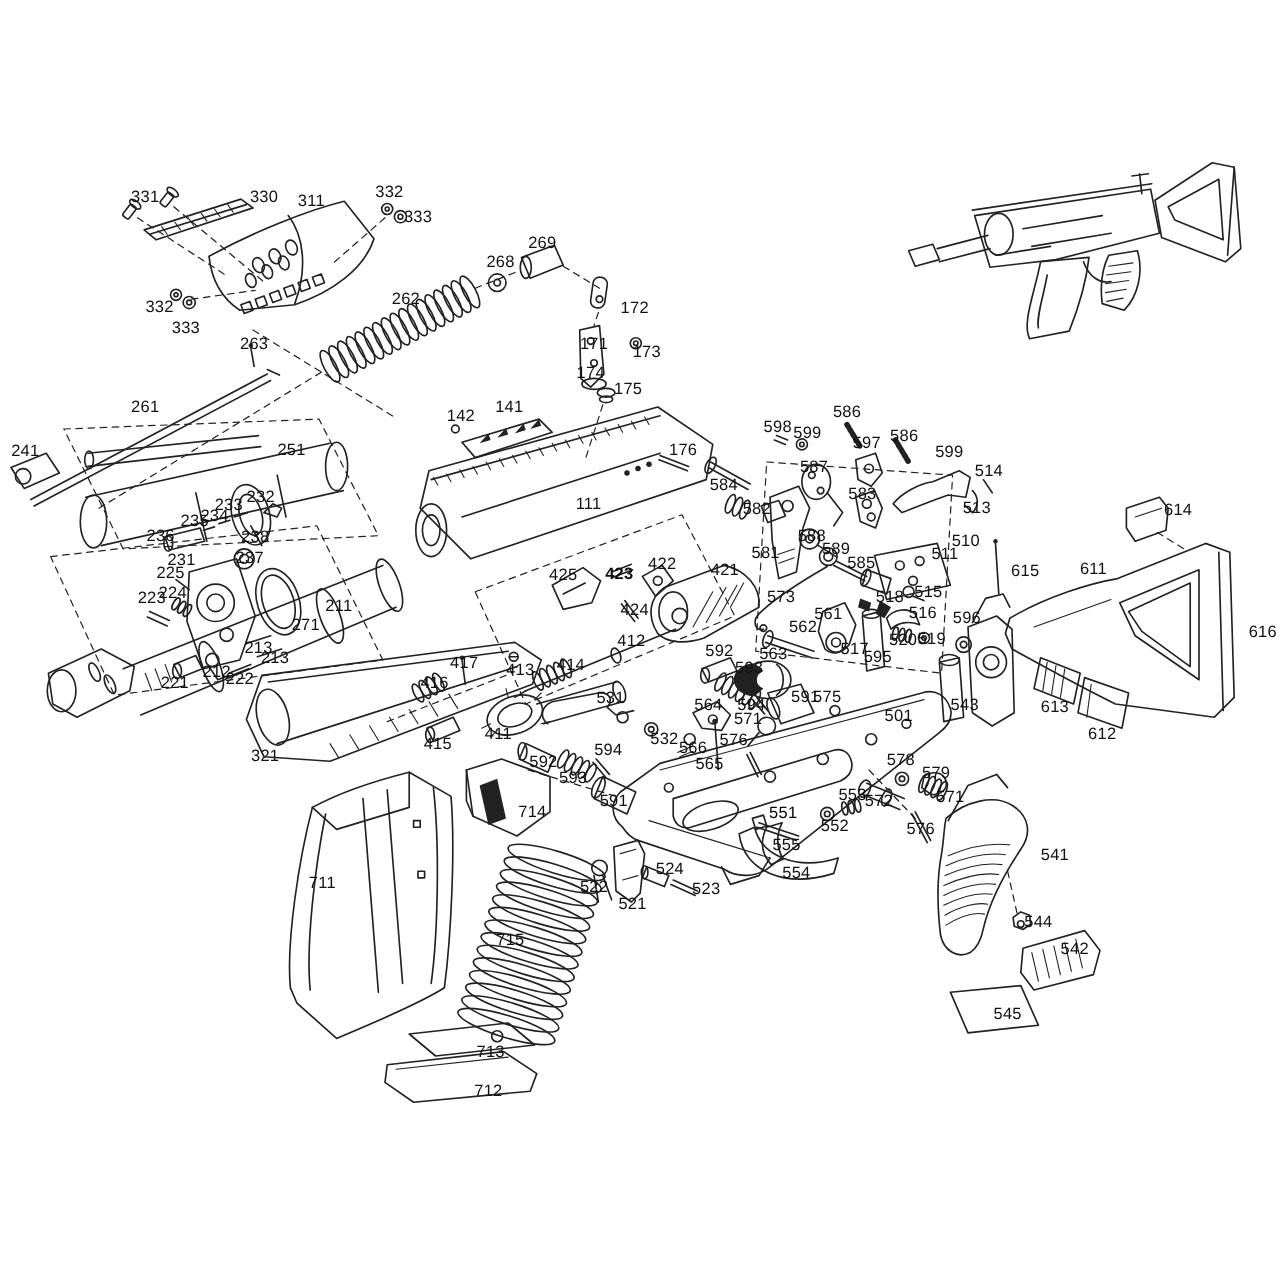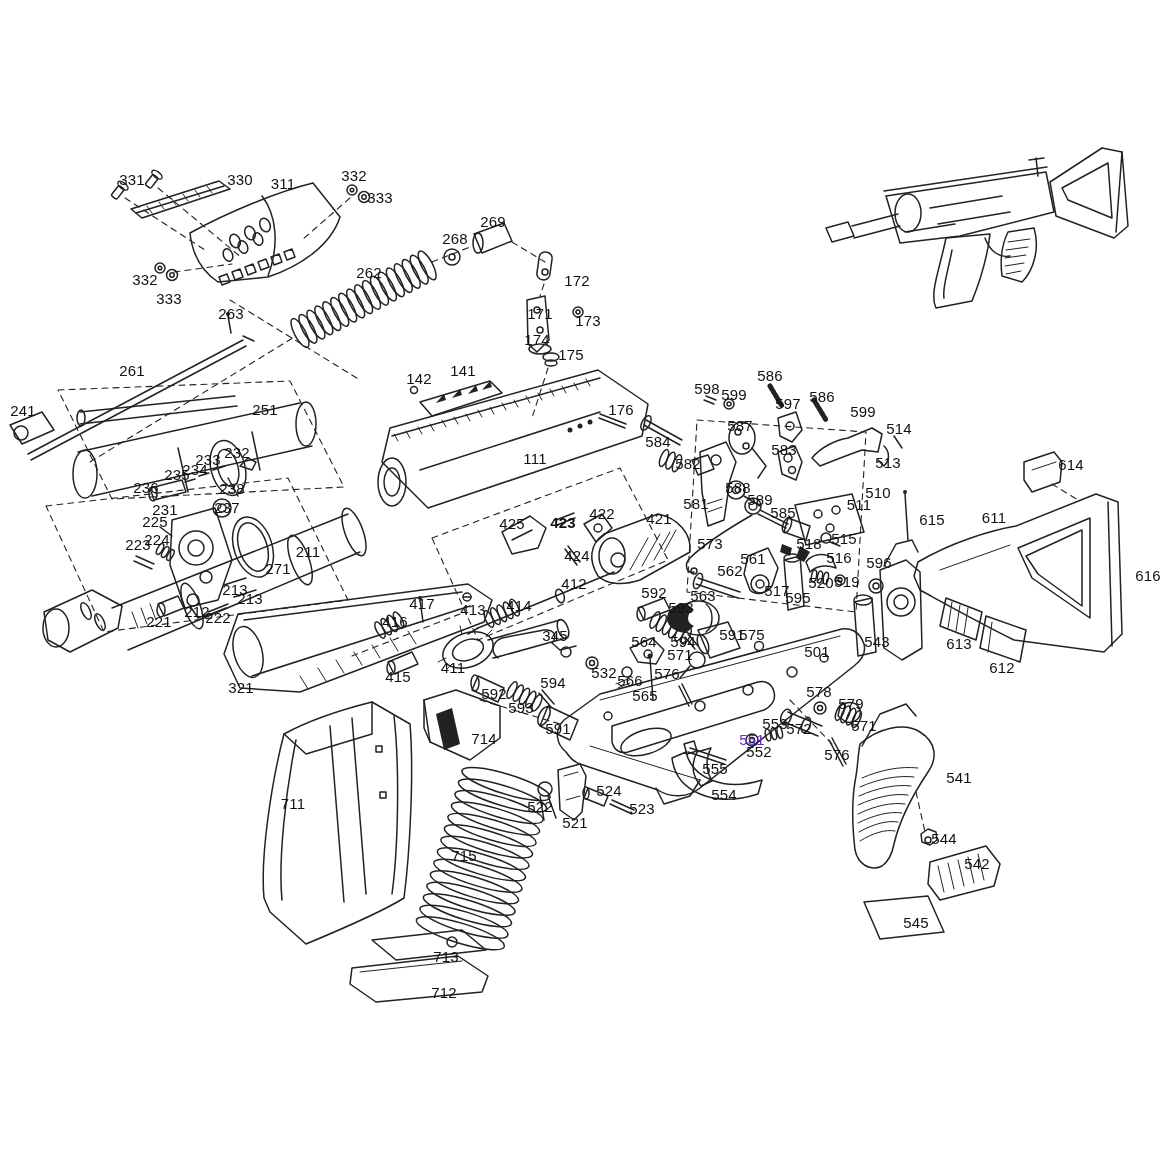--- a/index.html
+++ b/index.html
@@ -558,21 +558,21 @@
       <div class="part-label" style="left: 473px; top: 609px; color: rgb(17, 17, 17);">413</div>
       <div class="part-label" style="left: 398px; top: 676px; color: rgb(17, 17, 17);">415</div>
       <div class="part-label" style="left: 453px; top: 667px; color: rgb(17, 17, 17);">411</div>
       <div class="part-label" style="left: 519px; top: 605px; color: rgb(17, 17, 17);">414</div>
       <div class="part-label" style="left: 574px; top: 583px; color: rgb(17, 17, 17);">412</div>
       <div class="part-label" style="left: 512px; top: 523px; color: rgb(17, 17, 17);">425</div>
       <div class="part-label" style="left: 563px; top: 522px; color: rgb(17, 17, 17); font-weight: bold;">423</div>
       <div class="part-label" style="left: 602px; top: 513px; color: rgb(17, 17, 17);">422</div>
       <div class="part-label" style="left: 659px; top: 518px; color: rgb(17, 17, 17);">421</div>
       <div class="part-label" style="left: 577px; top: 555px; color: rgb(17, 17, 17);">424</div>
-      <div class="part-label" style="left: 555px; top: 635px; color: rgb(17, 17, 17);">345</div>
+      <div class="part-label" style="left: 555px; top: 635px; color: rgb(17, 17, 17);">531</div>
       <div class="part-label" style="left: 604px; top: 672px; color: rgb(17, 17, 17);">532</div>
       <div class="part-label" style="left: 770px; top: 375px; color: rgb(17, 17, 17);">586</div>
       <div class="part-label" style="left: 707px; top: 388px; color: rgb(17, 17, 17);">598</div>
       <div class="part-label" style="left: 734px; top: 394px; color: rgb(17, 17, 17);">599</div>
       <div class="part-label" style="left: 788px; top: 403px; color: rgb(17, 17, 17);">597</div>
       <div class="part-label" style="left: 822px; top: 396px; color: rgb(17, 17, 17);">586</div>
       <div class="part-label" style="left: 863px; top: 411px; color: rgb(17, 17, 17);">599</div>
       <div class="part-label" style="left: 899px; top: 428px; color: rgb(17, 17, 17);">514</div>
       <div class="part-label" style="left: 740px; top: 425px; color: rgb(17, 17, 17);">587</div>
       <div class="part-label" style="left: 658px; top: 441px; color: rgb(17, 17, 17);">584</div>
@@ -615,21 +615,21 @@
       <div class="part-label" style="left: 558px; top: 728px; color: rgb(17, 17, 17);">591</div>
       <div class="part-label" style="left: 484px; top: 738px; color: rgb(17, 17, 17);">714</div>
       <div class="part-label" style="left: 293px; top: 803px; color: rgb(17, 17, 17);">711</div>
       <div class="part-label" style="left: 464px; top: 855px; color: rgb(17, 17, 17);">715</div>
       <div class="part-label" style="left: 446px; top: 956px; color: rgb(17, 17, 17);">713</div>
       <div class="part-label" style="left: 444px; top: 992px; color: rgb(17, 17, 17);">712</div>
       <div class="part-label" style="left: 540px; top: 806px; color: rgb(17, 17, 17);">522</div>
       <div class="part-label" style="left: 575px; top: 822px; color: rgb(17, 17, 17);">521</div>
       <div class="part-label" style="left: 609px; top: 790px; color: rgb(17, 17, 17);">524</div>
       <div class="part-label" style="left: 642px; top: 808px; color: rgb(17, 17, 17);">523</div>
-      <div class="part-label" style="left: 712px; top: 739px; color: #6d28d9; margin-left: 40px;">551</div>
+      <div class="part-label" style="left: 712px; top: 739px; color: #000000;">551</div>
       <div class="part-label" style="left: 775px; top: 723px; color: rgb(17, 17, 17);">553</div>
       <div class="part-label" style="left: 759px; top: 751px; color: rgb(17, 17, 17);">552</div>
       <div class="part-label" style="left: 715px; top: 768px; color: rgb(17, 17, 17);">555</div>
       <div class="part-label" style="left: 724px; top: 794px; color: rgb(17, 17, 17);">554</div>
       <div class="part-label" style="left: 819px; top: 691px; color: rgb(17, 17, 17);">578</div>
       <div class="part-label" style="left: 851px; top: 703px; color: rgb(17, 17, 17);">579</div>
       <div class="part-label" style="left: 799px; top: 728px; color: rgb(17, 17, 17);">572</div>
       <div class="part-label" style="left: 864px; top: 725px; color: rgb(17, 17, 17);">571</div>
       <div class="part-label" style="left: 837px; top: 754px; color: rgb(17, 17, 17);">576</div>
       <div class="part-label" style="left: 927px; top: 777px; color: rgb(17, 17, 17); margin-left: 32px;">541</div>

